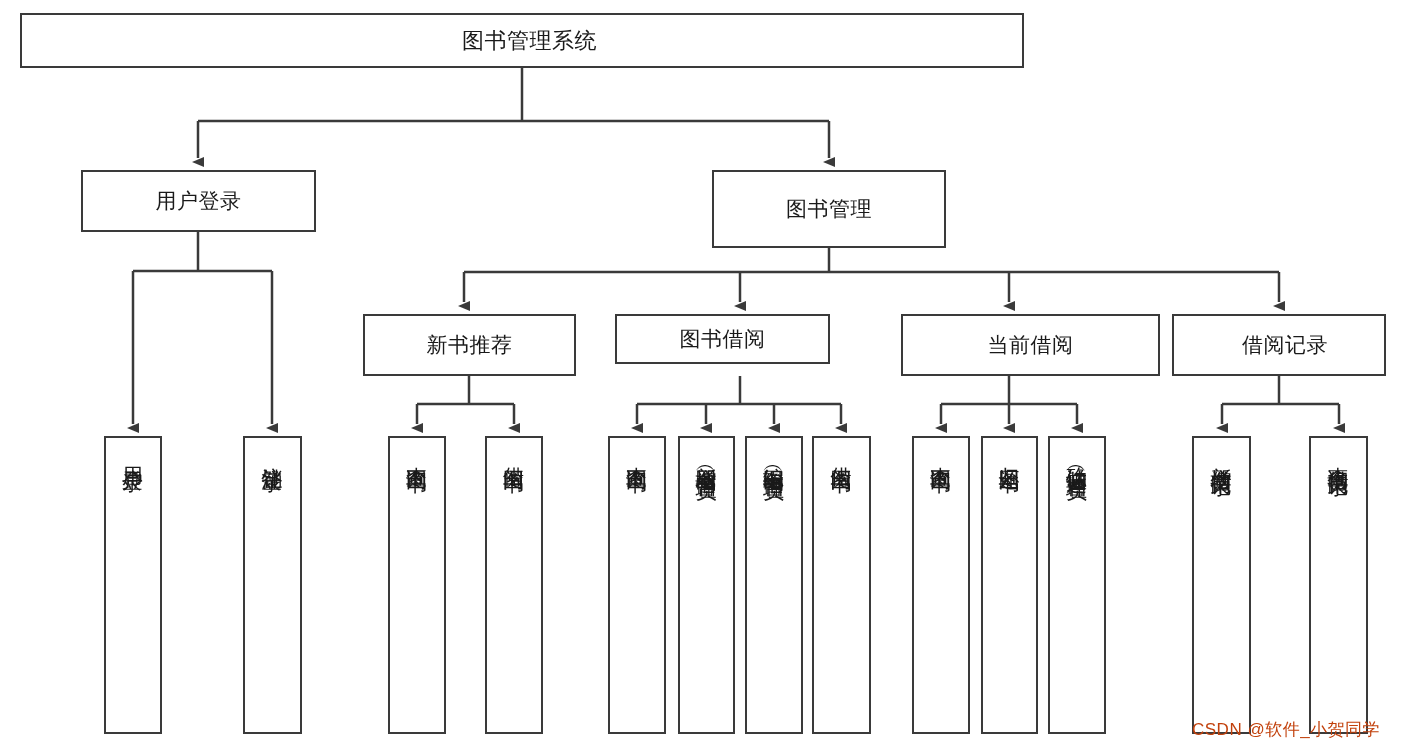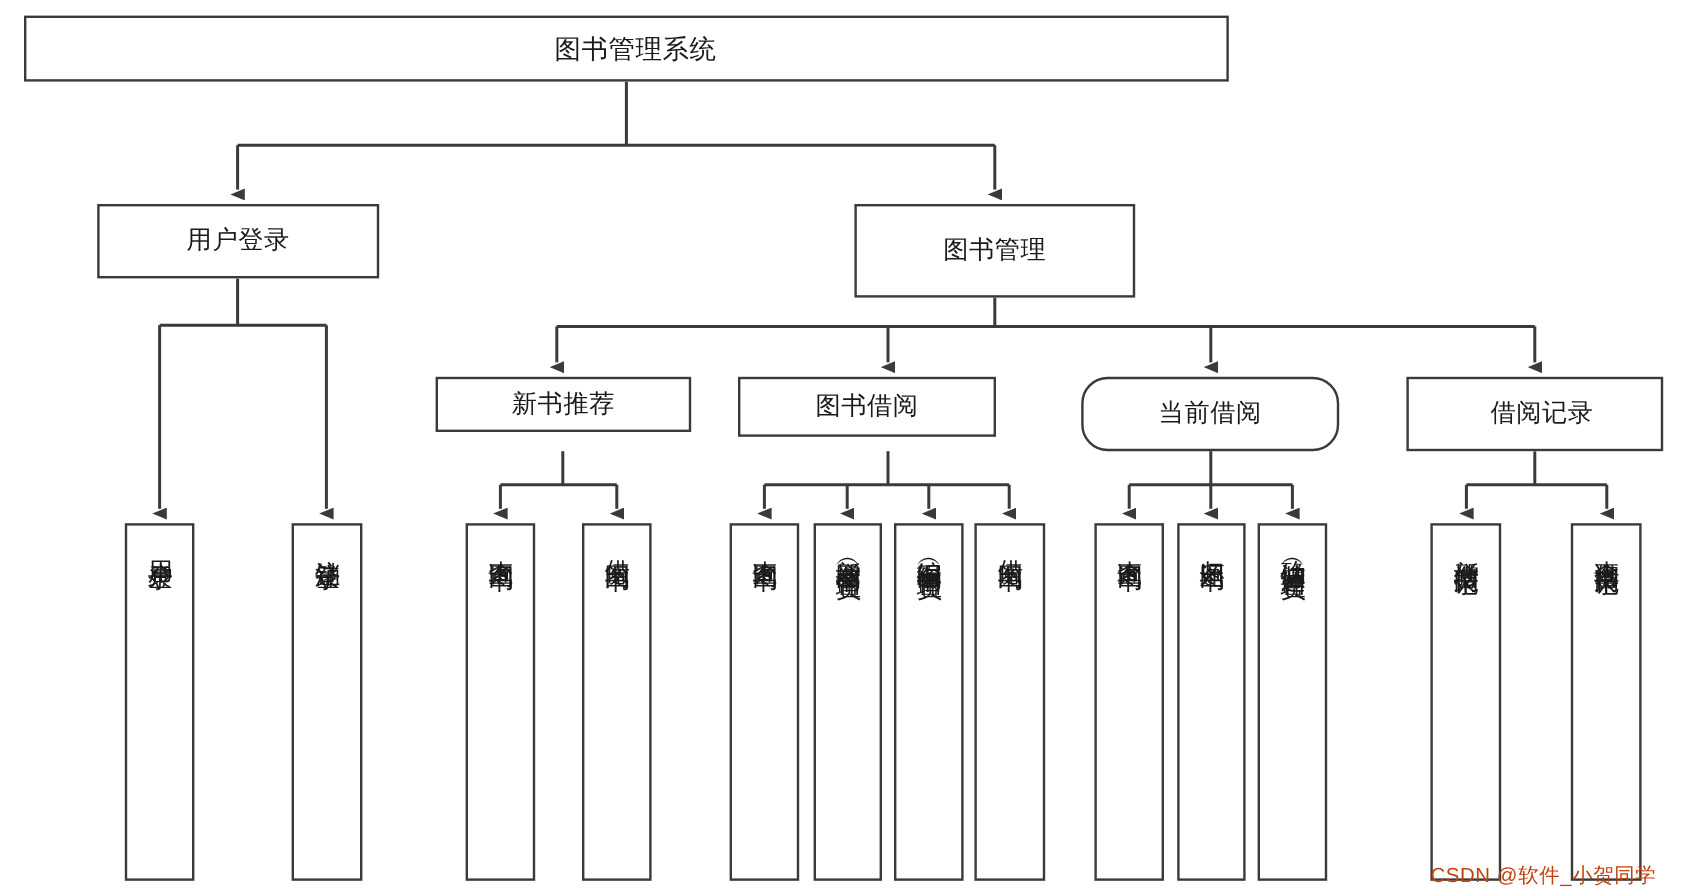--- a/index.html
+++ b/index.html
@@ -130,29 +130,29 @@
   </div>
 
   <div class="node node-horizontal" style="left:81px; top:170px; width:235px; height:62px;">
     <span class="label">用户登录</span>
   </div>
 
   <div class="node node-horizontal" style="left:712px; top:170px; width:234px; height:78px;">
     <span class="label">图书管理</span>
   </div>
 
-  <div class="node node-horizontal" style="left:363px; top:314px; width:213px; height:46px;">
+  <div class="node node-horizontal" style="left:363px; top:314px; width:213px; height:62px;">
     <span class="label">新书推荐</span>
   </div>
 
   <div class="node node-horizontal" style="left:615px; top:314px; width:215px; height:50px;">
     <span class="label">图书借阅</span>
   </div>
 
-  <div class="node node-horizontal" style="left:901px; top:314px; width:215px; height:62px;border-radius:22px;">
+  <div class="node node-horizontal" style="left:901px; top:314px; width:259px; height:62px;">
     <span class="label">当前借阅</span>
   </div>
 
   <div class="node node-horizontal" style="left:1172px; top:314px; width:214px; height:62px;padding-left:12px;">
     <span class="label">借阅记录</span>
   </div>
 
   <div class="node node-vertical" style="left:104px; top:436px; width:58px; height:298px;">
     <span class="label">用户登录</span>
   </div>

